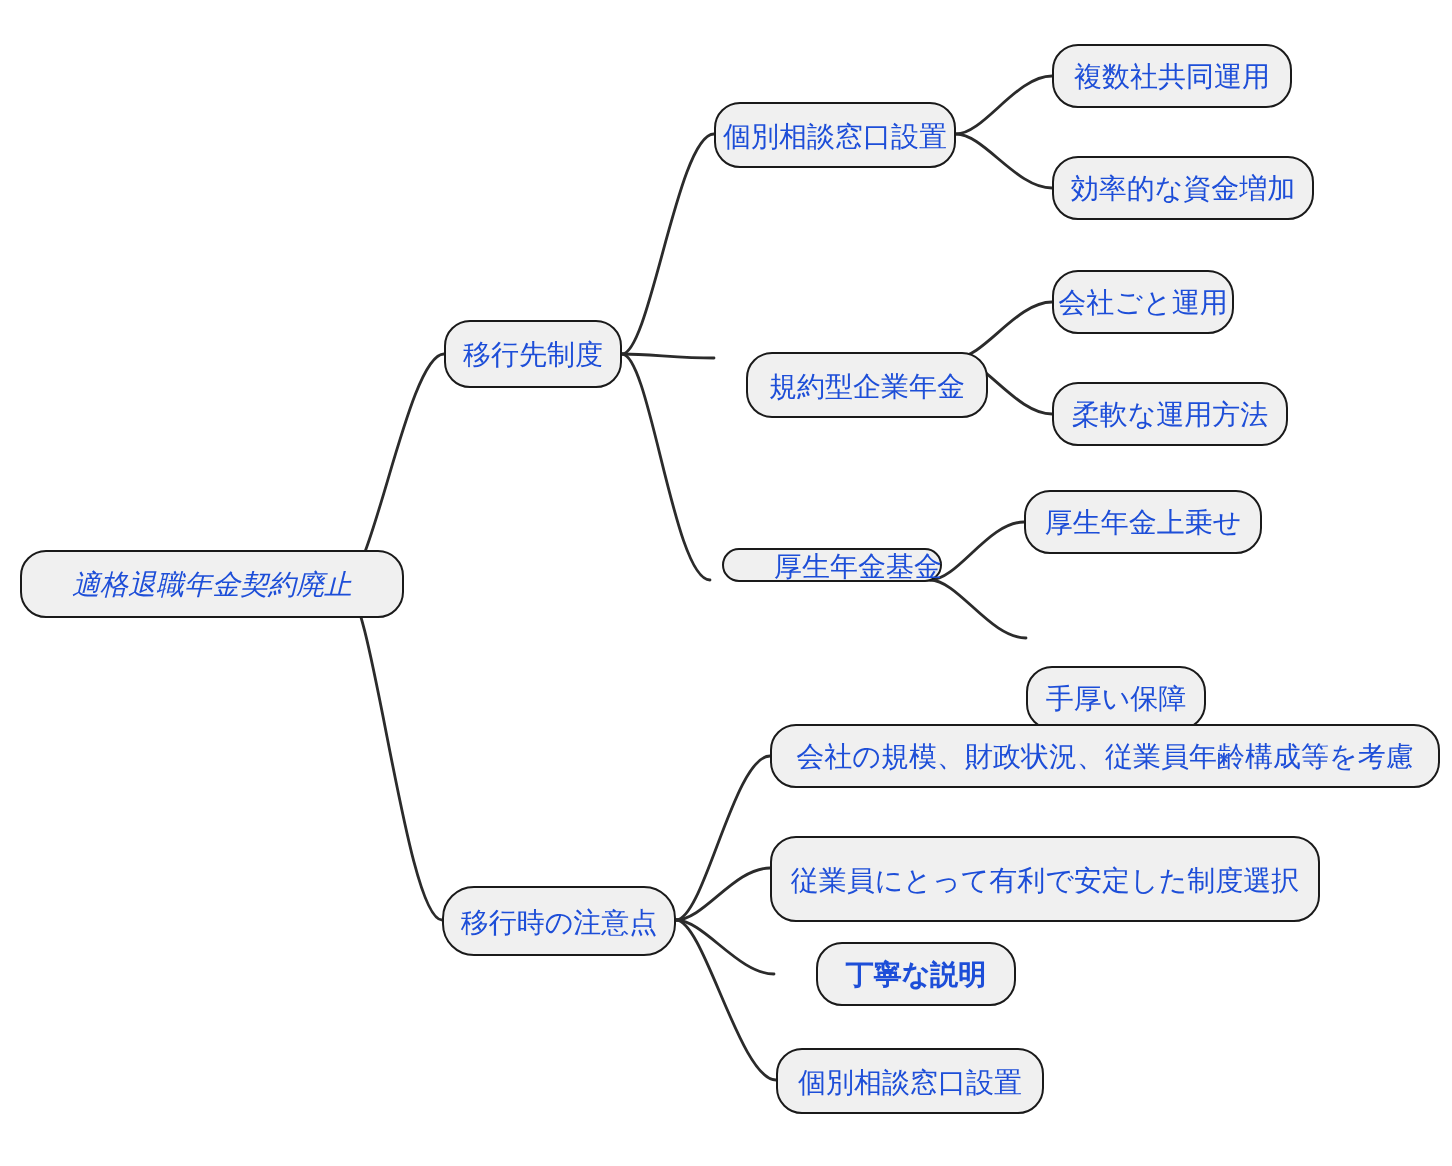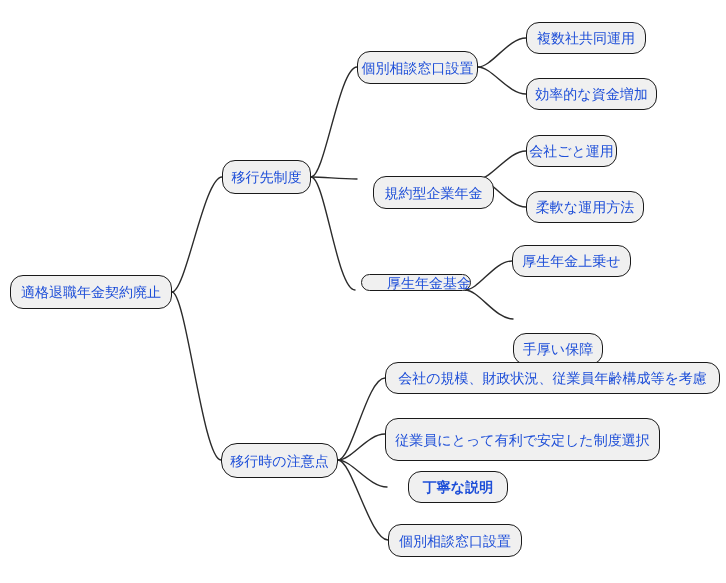--- a/index.html
+++ b/index.html
@@ -60,21 +60,21 @@
     <path d="M478,179 C492,179 508,151 526,151"></path>
     <path d="M478,179 C492,179 508,207 526,207"></path>
     <path d="M465,290 C479,290 494,261 512,261"></path>
     <path d="M465,290 C479,290 495,319 513,319"></path>
     <path d="M338,460 C352,460 367,378 385,378"></path>
     <path d="M338,460 C352,460 367,434 385,434"></path>
     <path d="M338,460 C352,460 369,487 387,487"></path>
     <path d="M338,460 C352,460 370,540 388,540"></path>
   </svg>
 
-  <div class="node" style="left:10px; top:275px; width:162px; height:34px;">適格退職年金契約廃止</div>
+  <div class="node" style="left:10px; top:275px; width:192px; height:34px;font-style:italic;">適格退職年金契約廃止</div>
 
   <div class="node" style="left:222px; top:160px; width:89px; height:34px;">移行先制度</div>
 
   <div class="node" style="left:221px; top:443px; width:117px; height:35px;border-radius:16px;">移行時の注意点</div>
 
   <div class="node" style="left:357px; top:51px; width:121px; height:33px;">個別相談窓口設置</div>
 
   <div class="node" style="left:357px; top:176px; width:121px; height:33px;margin-left:16px;">規約型企業年金</div>
 
   <div class="node" style="left:361px; top:274px; width:110px; height:17px;padding-left:32px;">厚生年金基金</div>

